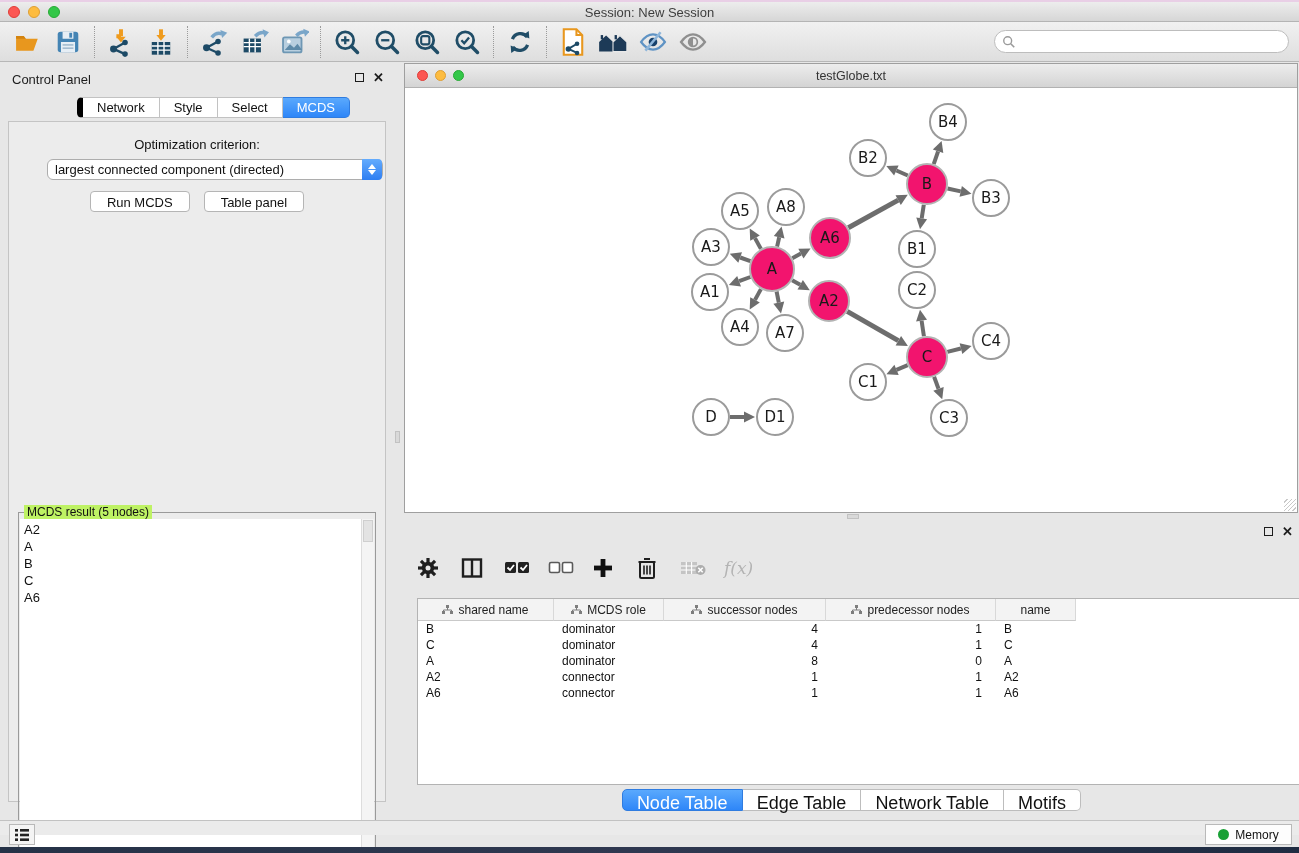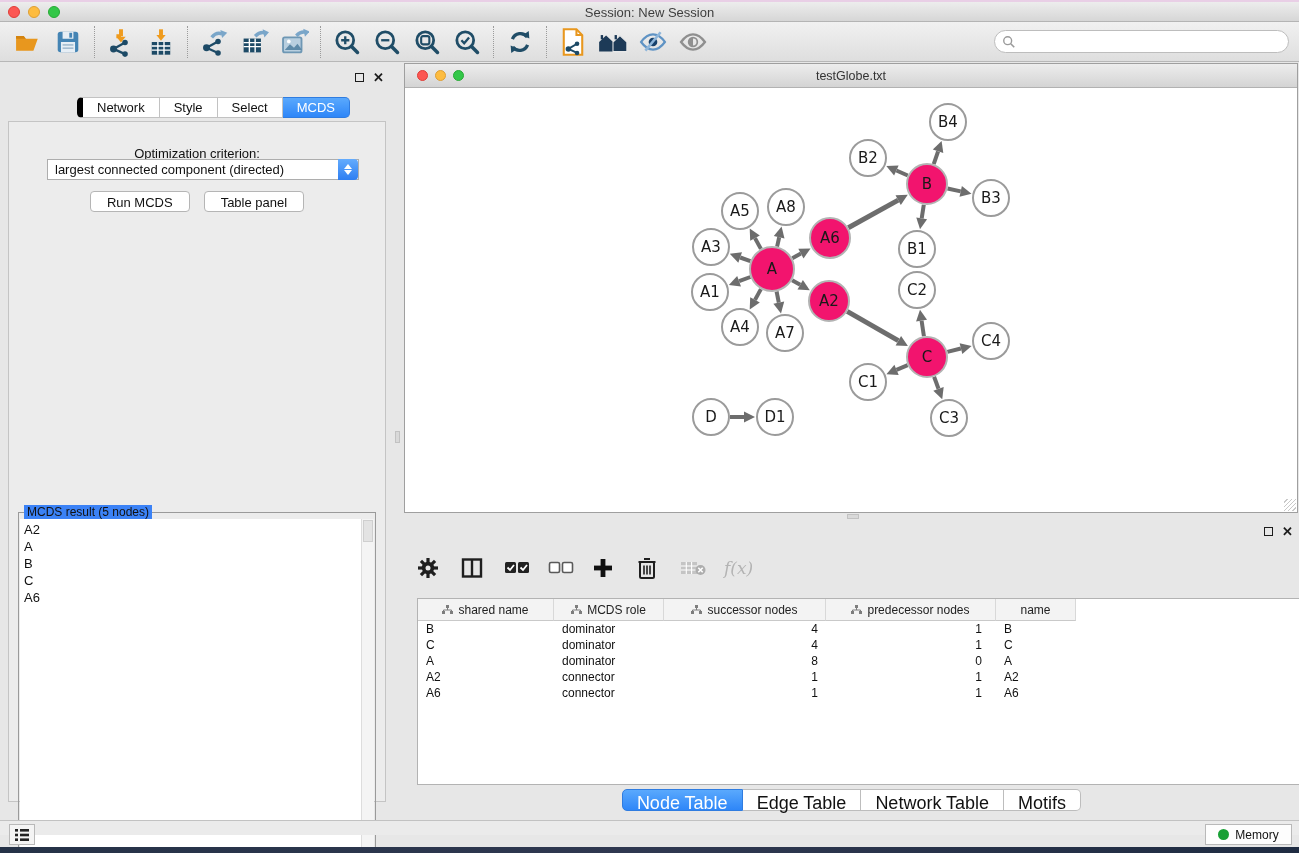--- a/index.html
+++ b/index.html
@@ -35,36 +35,36 @@
   .float-glyph { width:9px; height:9px; border:1.5px solid #1c1c1c; display:inline-block; }
   .close-glyph { font-size:13px; font-weight:bold; color:#1c1c1c; line-height:11px; }
   .cp-tabs { position:absolute; left:73px; top:31px; display:flex; }
   .seg-tab { height:21px; background:#fff; border:1px solid #c2c2c2; border-left:none;
     font-size:13px; color:#111; padding:2px 14px 0; text-align:center; }
   .seg-tab:first-child { border-left:6px solid #000000; border-radius:5px 0 0 5px; }
   .seg-tab:last-child { border-radius:0 5px 5px 0; }
   .seg-tab.active { background:linear-gradient(#5aa9fd,#2e86f8); border-color:#2f7ce0; color:#fff; }
   .cp-body { position:absolute; left:4px; top:55px; width:378px; height:681px;
     background:#ececec; border:1px solid #c4c4c4; }
-  .opt-label { text-align:center; font-size:13px; color:#111; margin-top:24px; }
-  .select { position:absolute; left:38px; top:37px; width:312px; height:21px; background:#fff;
-    border:1px solid #adadad; border-radius:0; font-size:13px; color:#111;
+  .opt-label { text-align:center; font-size:13px; color:#111; margin-top:15px; }
+  .select { position:absolute; left:38px; top:37px; width:336px; height:21px; background:#fff;
+    border:1px solid #adadad; border-radius:6px; font-size:13px; color:#111;
     display:flex; align-items:center; padding-left:7px; }
   .select .spinner { position:absolute; right:0; top:-1px; width:20px; height:21px;
     background:linear-gradient(#64acfd,#2e7ef2); border-radius:0 4px 4px 0;
     display:flex; flex-direction:column; align-items:center; justify-content:center; gap:1px; }
   .spin-arrow { width:0; height:0; border-left:4px solid transparent; border-right:4px solid transparent; }
   .spin-arrow.up { border-bottom:5px solid #fff; }
   .spin-arrow.down { border-top:5px solid #fff; }
   .cp-buttons { position:absolute; left:0; top:69px; width:100%; display:flex; justify-content:center; gap:14px; }
   .push-btn { height:21px; background:#fff; border:1px solid #b5b5b5; border-radius:4px;
     font-size:13px; color:#111; padding:2px 16px 0; }
   .result-box { position:absolute; left:9px; top:390px; width:358px; height:340px;
     border:1px solid #9a9a9a; }
-  .result-legend { position:absolute; left:5px; top:-8px; background:#3b82f6; font-size:12px;
+  .result-legend { position:absolute; left:5px; top:-8px; background:#bef264; font-size:12px;
     color:#111; padding:0 3px; }
   .result-list { position:absolute; left:1px; top:6px; right:14px; bottom:1px; background:#fff;
     font-size:13px; color:#111; padding:2px 0 0 4px; line-height:17px; }
   .result-scroll { position:absolute; right:1px; top:6px; width:13px; bottom:1px; background:#f4f4f4;
     border-left:1px solid #ddd; }
   .result-scroll .thumb { margin:1px 1px; height:22px; background:#e3e3e3; border:1px solid #cfcfcf; }
 
   
   .gripper-v { position:absolute; left:395px; top:431px; width:5px; height:12px; background:#d9d9d9; border:1px solid #c2c2c2; }
   .gripper-h { position:absolute; left:847px; top:514px; width:12px; height:5px; background:#d9d9d9; border:1px solid #c2c2c2; }
@@ -272,20 +272,21 @@
       <svg width="14" height="14" viewBox="0 0 16 16">
         <circle cx="6.5" cy="6.5" r="4.5" fill="none" stroke="#9a9a9a" stroke-width="1.6"></circle>
         <path d="M10 10 L14 14" stroke="#9a9a9a" stroke-width="1.8"></path>
       </svg>
       <input value="" placeholder="" style="">
     </div>
   </div>
 
   <div class="control-panel">
     <div class="cp-header">
+      <div class="panel-title">Control Panel</div>
       <div class="panel-icons">
         <span class="float-glyph"></span>
         <span class="close-glyph">✕</span>
       </div>
     </div>
     <div class="cp-tabs">
         <div class="seg-tab">Network</div>
         <div class="seg-tab">Style</div>
         <div class="seg-tab">Select</div>
         <div class="seg-tab active">MCDS</div>

